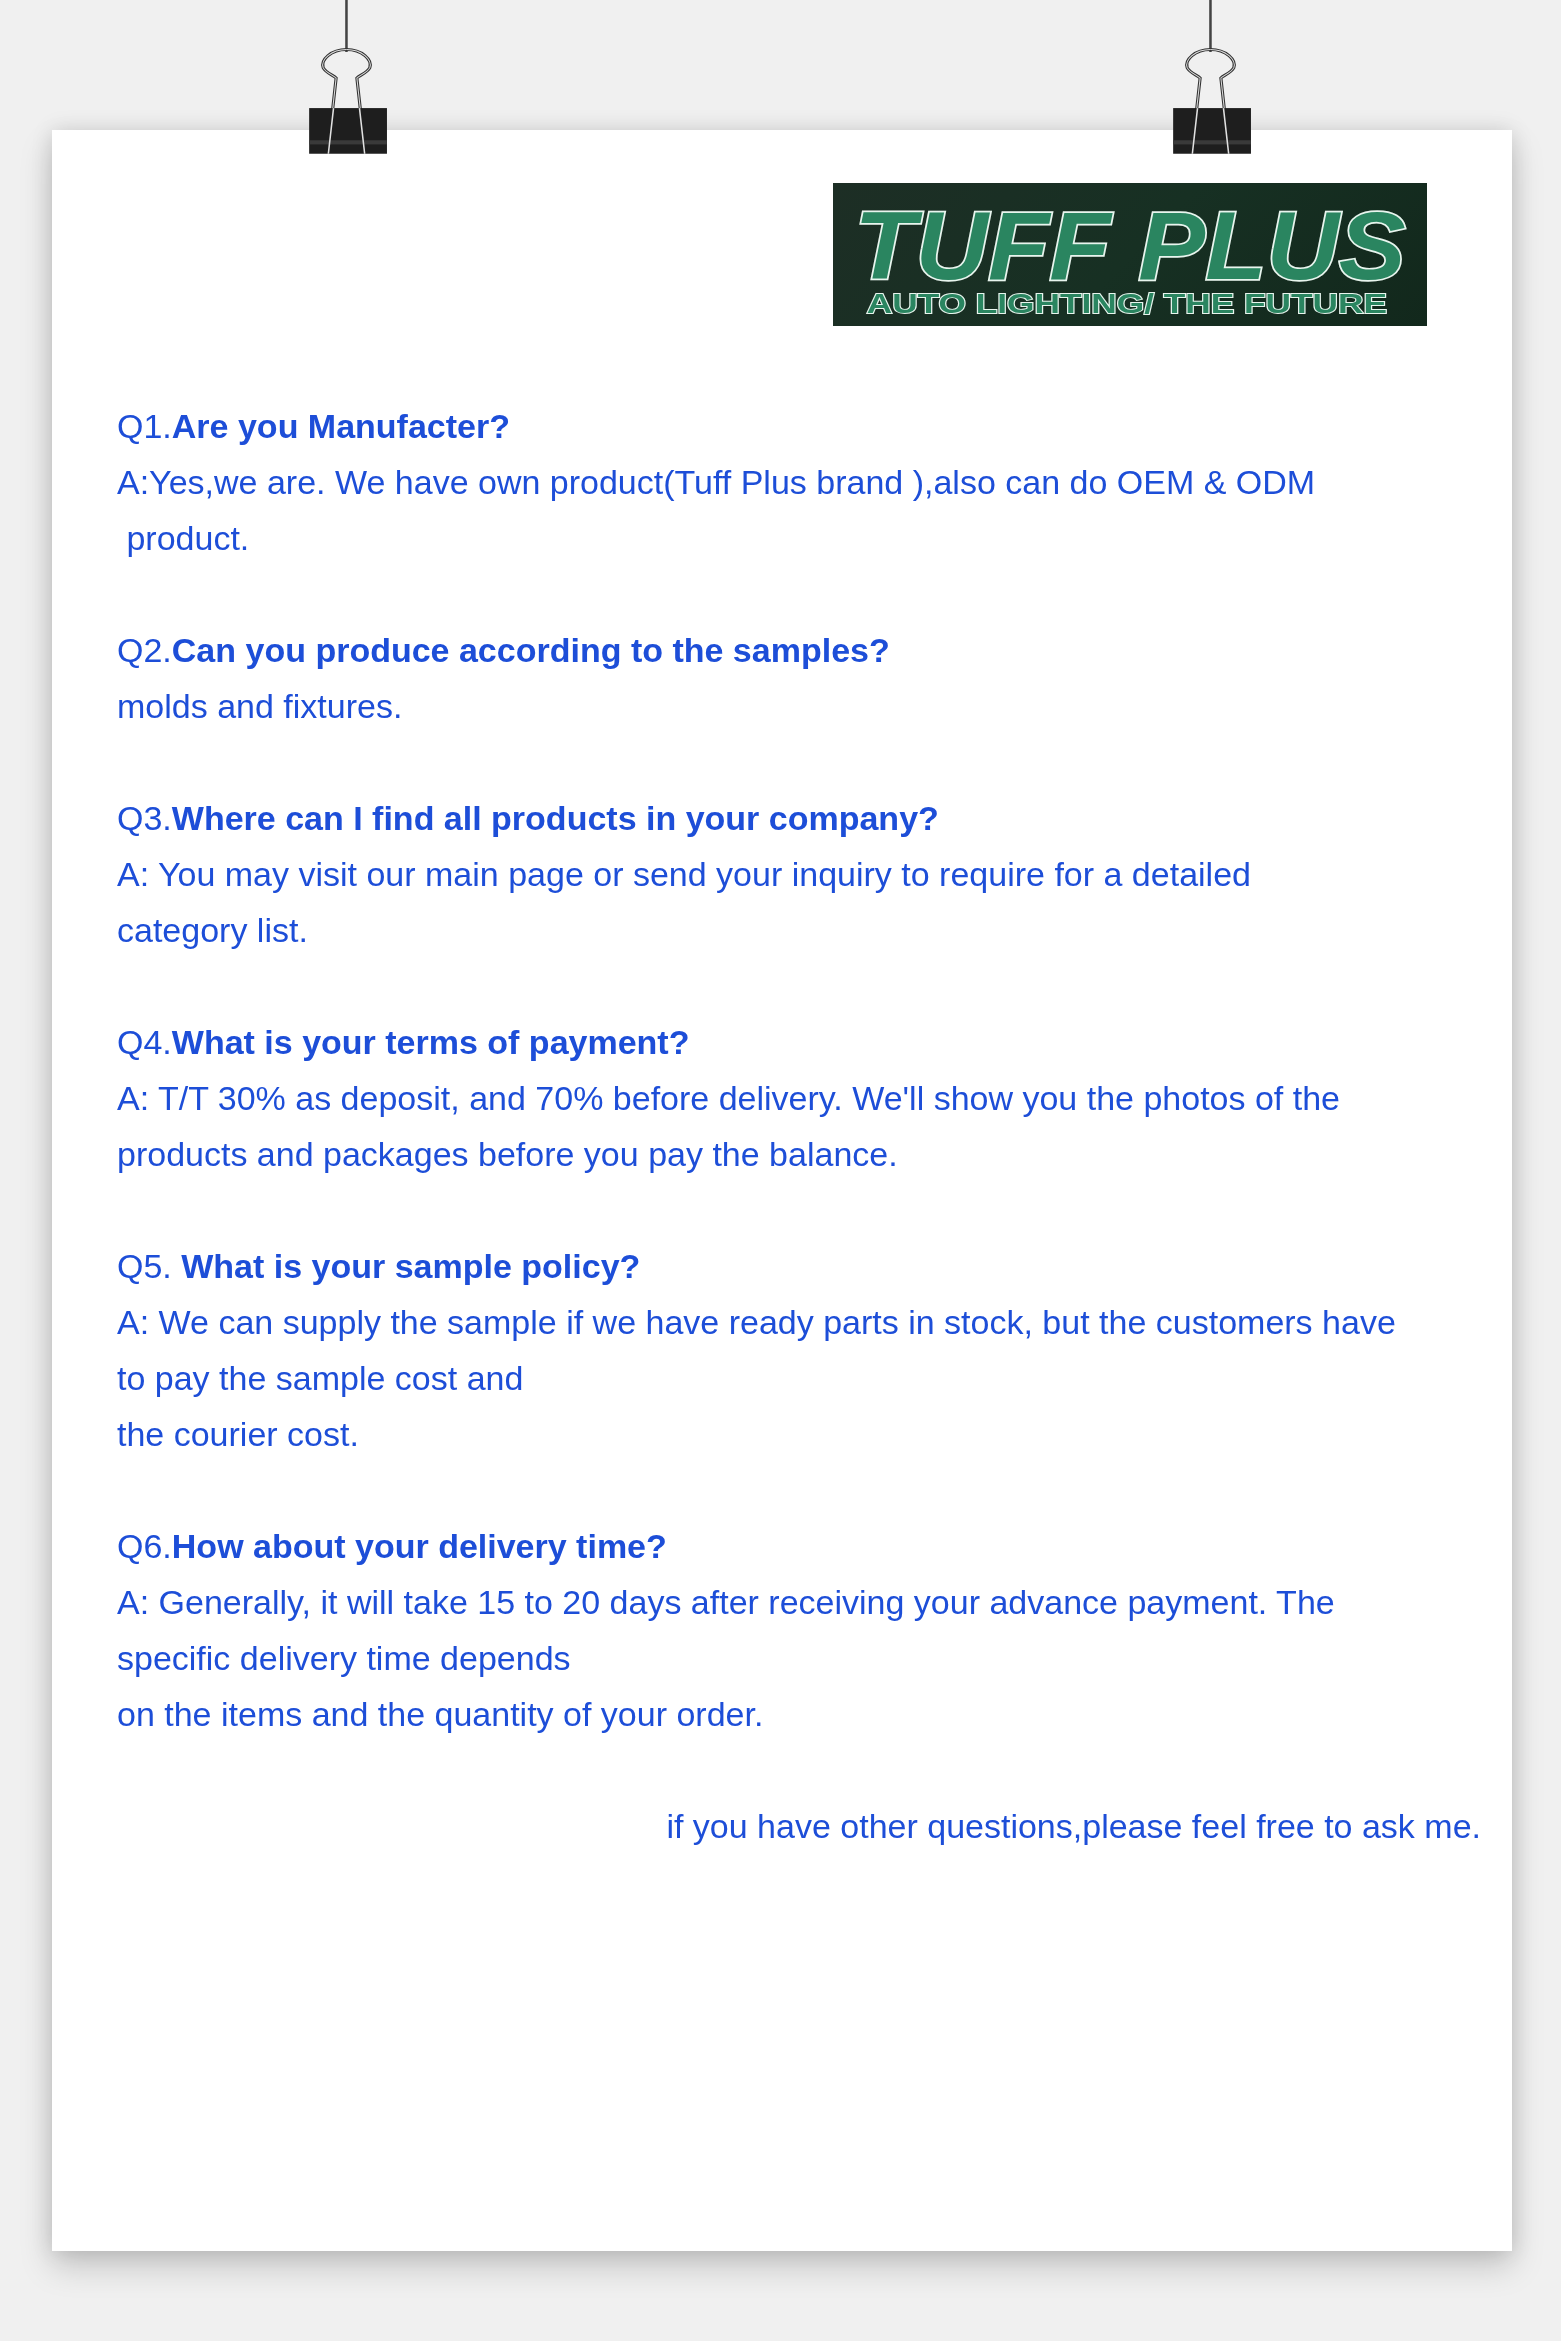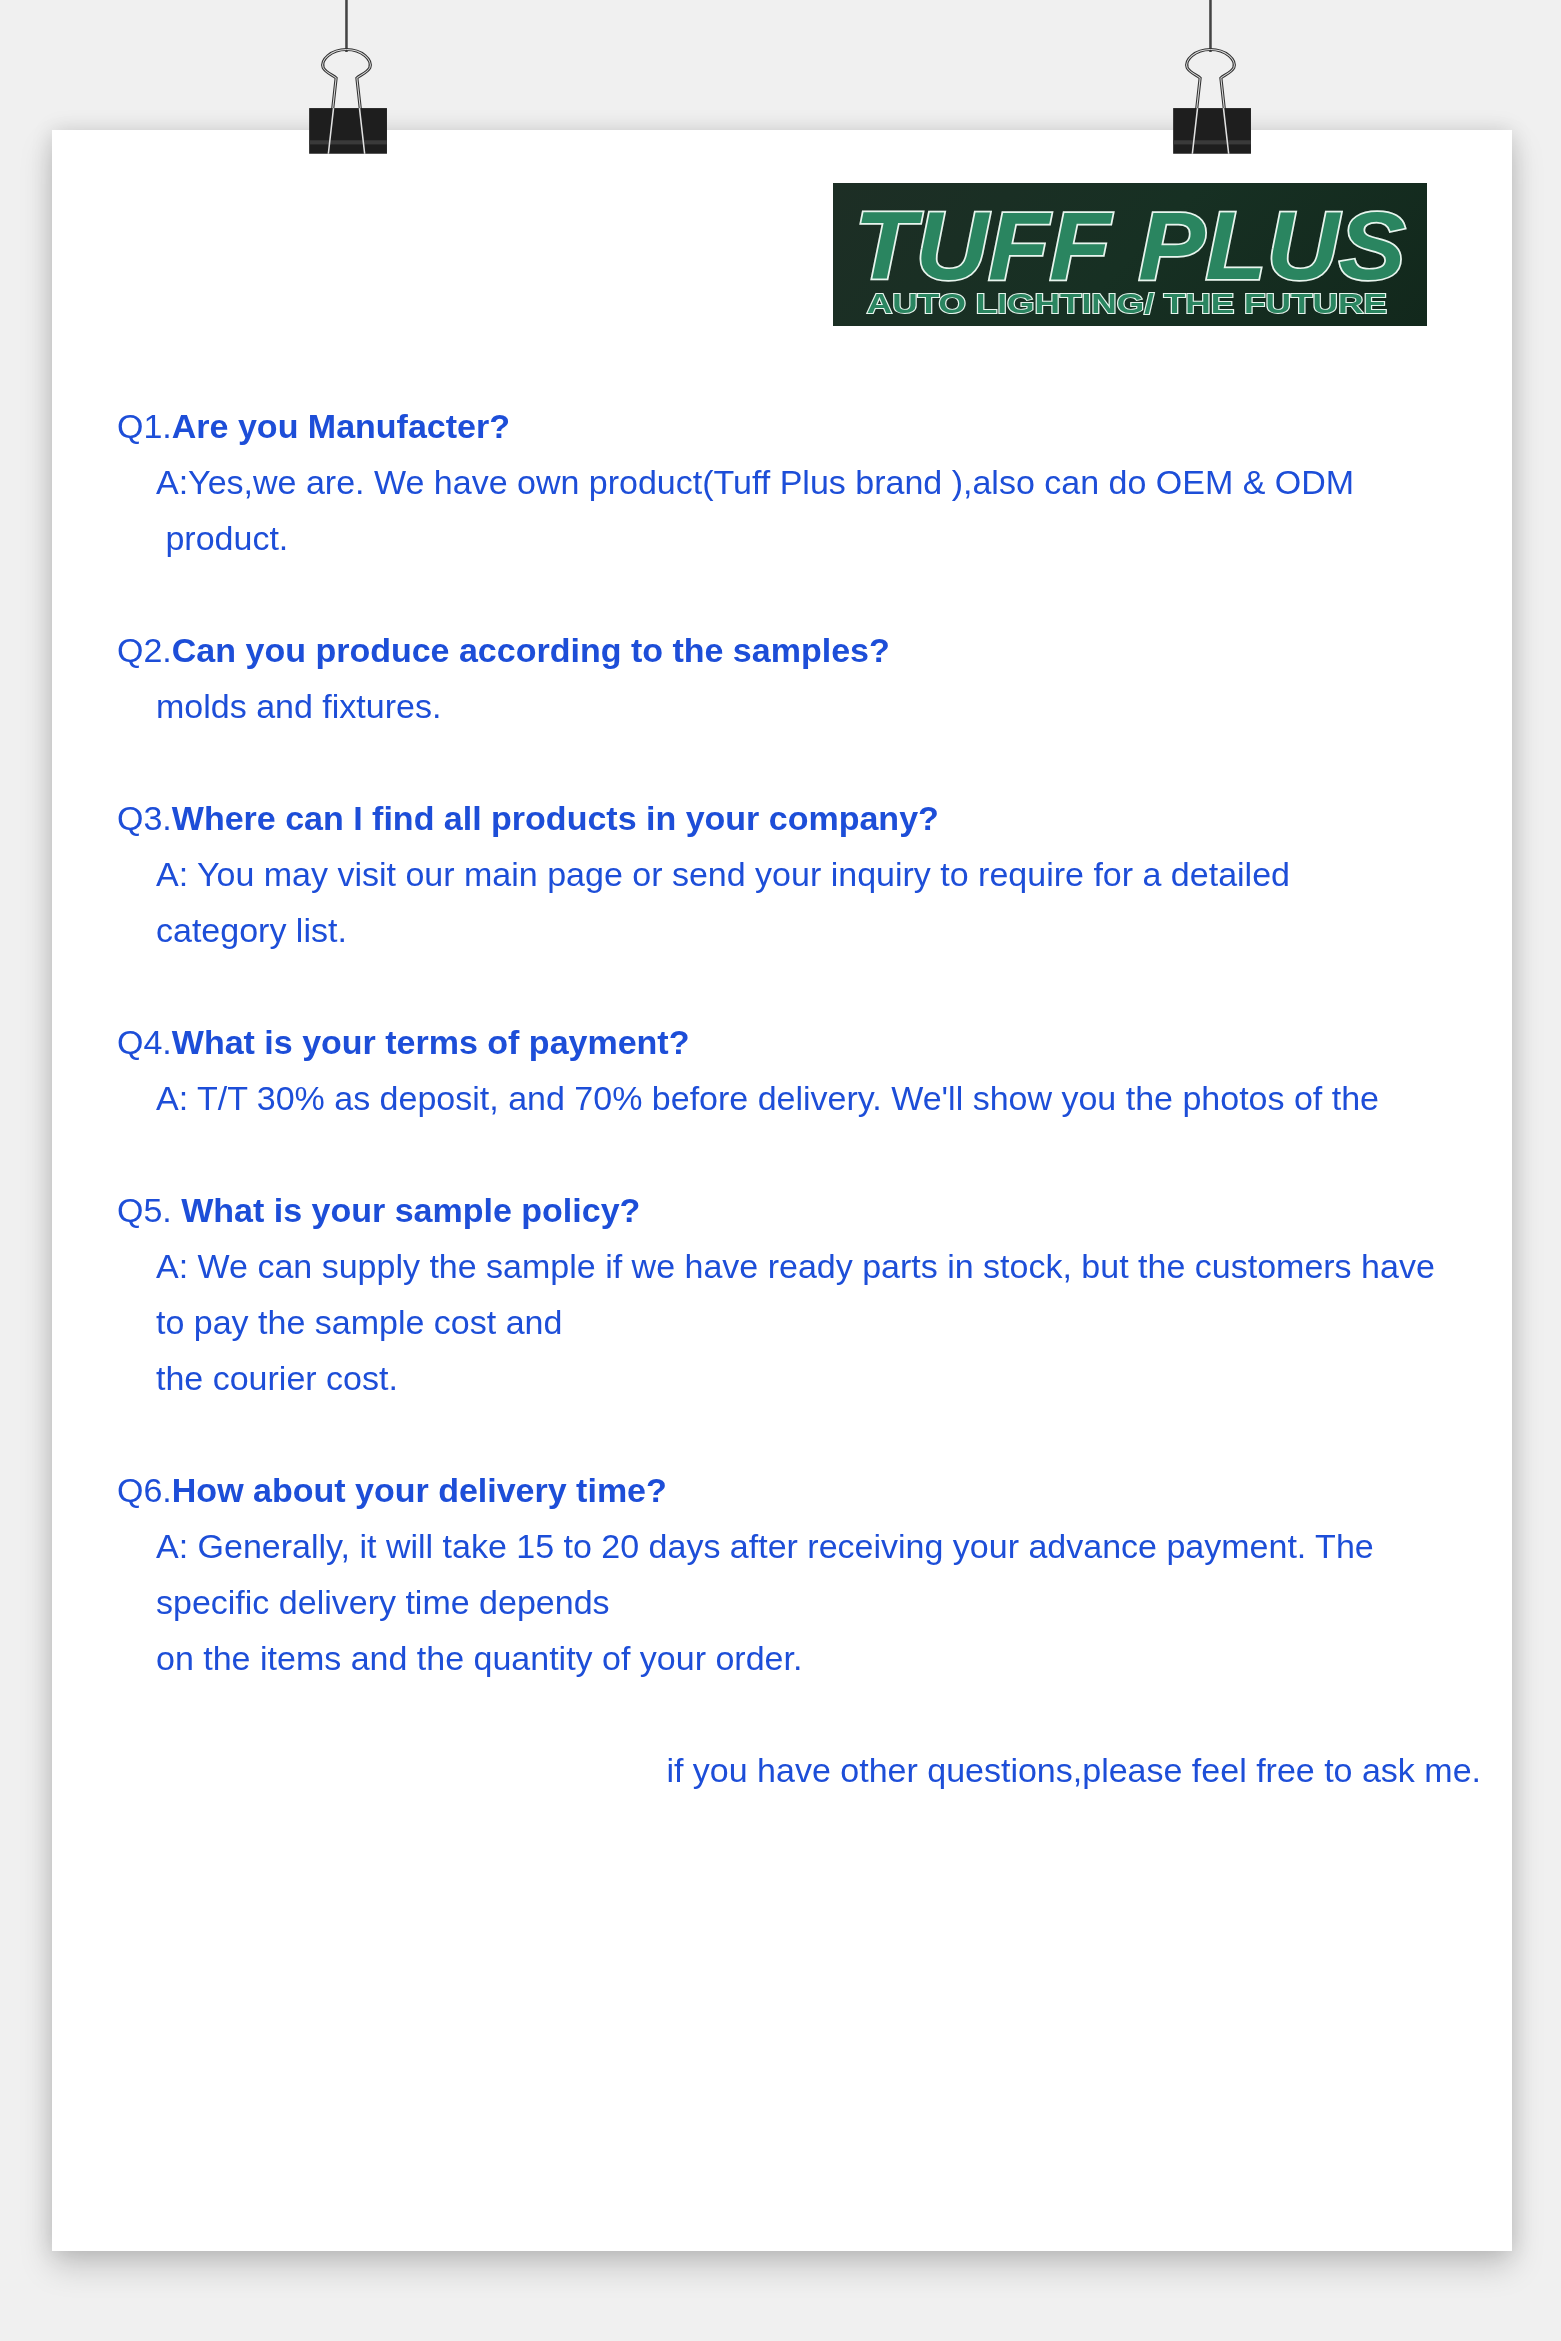--- a/index.html
+++ b/index.html
@@ -38,21 +38,21 @@
     left: 117px; top: 398px;
     width: 1364px;
     color: #1d4ed8;
     font-size: 34px;
     line-height: 56px;
     font-family: "Liberation Sans", "DejaVu Sans", sans-serif;
   }
   .qa { margin: 0 0 56px 0; }
   .q .num { font-weight: normal; }
   .q .title { font-weight: bold; }
-  .a-line { display: block; white-space: pre; margin-left: 39px; }
+  .a-line { display: block; white-space: pre; }
   .closing { font-weight: normal; text-align: right; }
 </style>
 </head>
 <body>
 
 <div class="hanger" style="left:345px;"></div>
 <div class="hanger" style="left:1209px;"></div>
 
 <div class="paper"></div>
 
@@ -97,20 +97,21 @@
 
   <div class="qa">
     <div class="q"><span class="num">Q3.</span><span class="title">Where can I find all products in your company?</span></div>
     <span class="a-line">A: You may visit our main page or send your inquiry to require for a detailed</span>
     <span class="a-line">category list.</span>
   </div>
 
   <div class="qa">
     <div class="q"><span class="num">Q4.</span><span class="title">What is your terms of payment?</span></div>
     <span class="a-line">A: T/T 30% as deposit, and 70% before delivery. We'll show you the photos of the</span>
+    <span class="a-line">products and packages before you pay the balance.</span>
   </div>
 
   <div class="qa">
     <div class="q"><span class="num" style="white-space:pre;">Q5. </span><span class="title">What is your sample policy?</span></div>
     <span class="a-line">A: We can supply the sample if we have ready parts in stock, but the customers have</span>
     <span class="a-line">to pay the sample cost and</span>
     <span class="a-line">the courier cost.</span>
   </div>
 
   <div class="qa">

